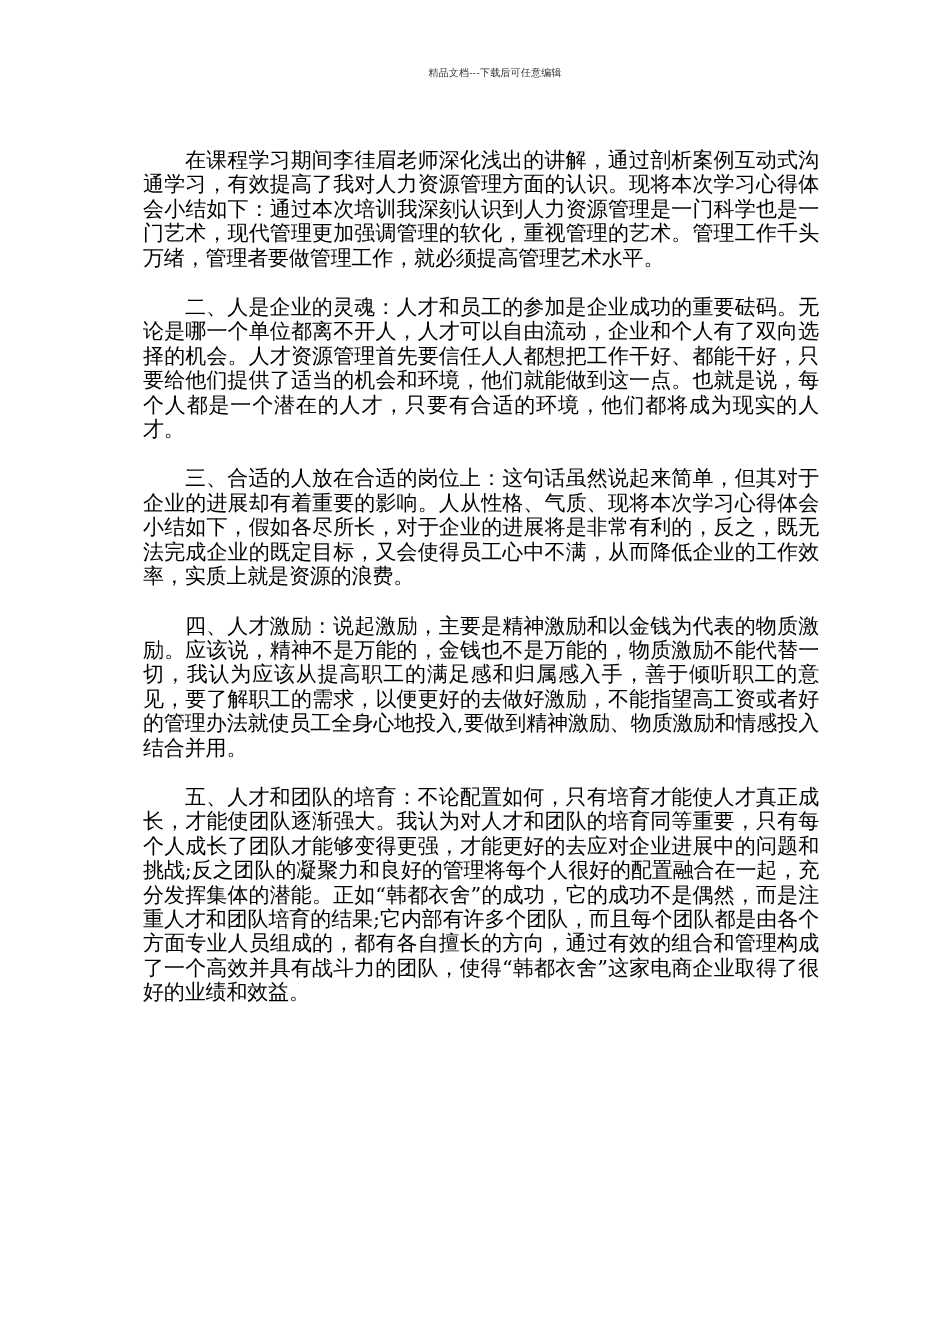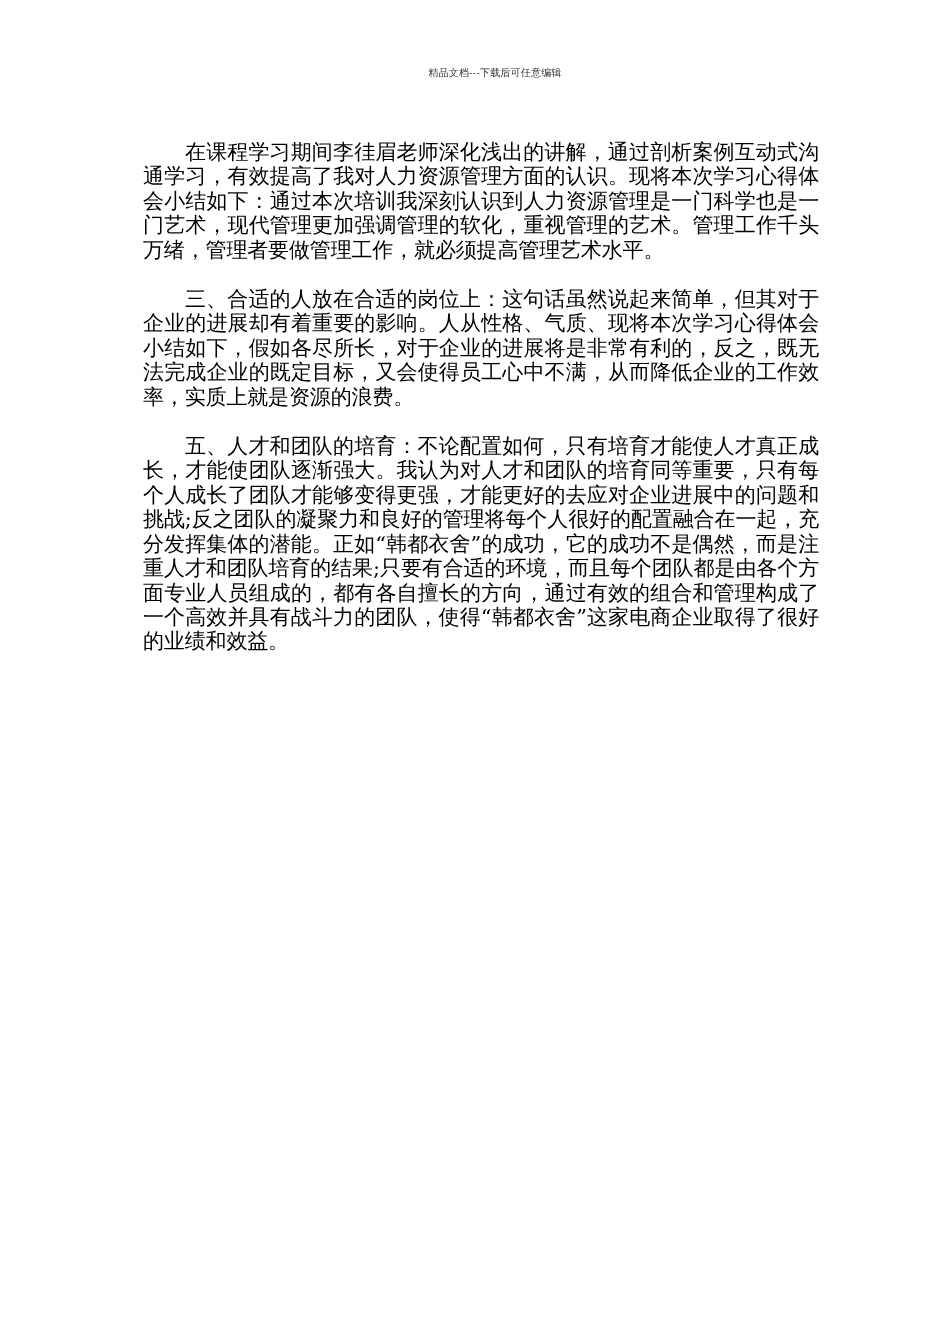--- a/index.html
+++ b/index.html
@@ -21,35 +21,37 @@
     left: 0;
     width: 950px;
     text-align: center;
     font-size: 10px;
     color: #333;
     letter-spacing: 0.2px;
     margin-left: 20px;
   }
   .content {
     position: absolute;
-    top: 140px;
+    top: 148px;
     left: 143px;
     width: 676px;
   }
   .para {
     margin: 0 0 25px 0;
     font-size: 21px;
     line-height: 24.4px;
     text-indent: 42px;
     text-align: justify;
     letter-spacing: -0.15px;
   }
 </style>
 </head>
 <body>
 
 <div class="header">精品文档---下载后可任意编辑</div>
 
 <div class="content">
   <p class="para">在课程学习期间李徍眉老师深化浅出的讲解，通过剖析案例互动式沟通学习，有效提高了我对人力资源管理方面的认识。现将本次学习心得体会小结如下：通过本次培训我深刻认识到人力资源管理是一门科学也是一门艺术，现代管理更加强调管理的软化，重视管理的艺术。管理工作千头万绪，管理者要做管理工作，就必须提高管理艺术水平。</p>
+  <p class="para">二、人是企业的灵魂：人才和员工的参加是企业成功的重要砝码。无论是哪一个单位都离不开人，人才可以自由流动，企业和个人有了双向选择的机会。人才资源管理首先要信任人人都想把工作干好、都能干好，只要给他们提供了适当的机会和环境，他们就能做到这一点。也就是说，每个人都是一个潜在的人才，只要有合适的环境，他们都将成为现实的人才。</p>
   <p class="para">三、合适的人放在合适的岗位上：这句话虽然说起来简单，但其对于企业的进展却有着重要的影响。人从性格、气质、现将本次学习心得体会小结如下，假如各尽所长，对于企业的进展将是非常有利的，反之，既无法完成企业的既定目标，又会使得员工心中不满，从而降低企业的工作效率，实质上就是资源的浪费。</p>
-  <p class="para">五、人才和团队的培育：不论配置如何，只有培育才能使人才真正成长，才能使团队逐渐强大。我认为对人才和团队的培育同等重要，只有每个人成长了团队才能够变得更强，才能更好的去应对企业进展中的问题和挑战;反之团队的凝聚力和良好的管理将每个人很好的配置融合在一起，充分发挥集体的潜能。正如“韩都衣舍”的成功，它的成功不是偶然，而是注重人才和团队培育的结果;只要有合适的环境，而且每个团队都是由各个方面专业人员组成的，都有各自擅长的方向，通过有效的组合和管理构成了一个高效并具有战斗力的团队，使得“韩都衣舍”这家电商企业取得了很好的业绩和效益。</p>
+  <p class="para">四、人才激励：说起激励，主要是精神激励和以金钱为代表的物质激励。应该说，精神不是万能的，金钱也不是万能的，物质激励不能代替一切，我认为应该从提高职工的满足感和归属感入手，善于倾听职工的意见，要了解职工的需求，以便更好的去做好激励，不能指望高工资或者好的管理办法就使员工全身心地投入,要做到精神激励、物质激励和情感投入结合并用。</p>
+  <p class="para">五、人才和团队的培育：不论配置如何，只有培育才能使人才真正成长，才能使团队逐渐强大。我认为对人才和团队的培育同等重要，只有每个人成长了团队才能够变得更强，才能更好的去应对企业进展中的问题和挑战;反之团队的凝聚力和良好的管理将每个人很好的配置融合在一起，充分发挥集体的潜能。正如“韩都衣舍”的成功，它的成功不是偶然，而是注重人才和团队培育的结果;它内部有许多个团队，而且每个团队都是由各个方面专业人员组成的，都有各自擅长的方向，通过有效的组合和管理构成了一个高效并具有战斗力的团队，使得“韩都衣舍”这家电商企业取得了很好的业绩和效益。</p>
 </div>
 
 </body></html>

